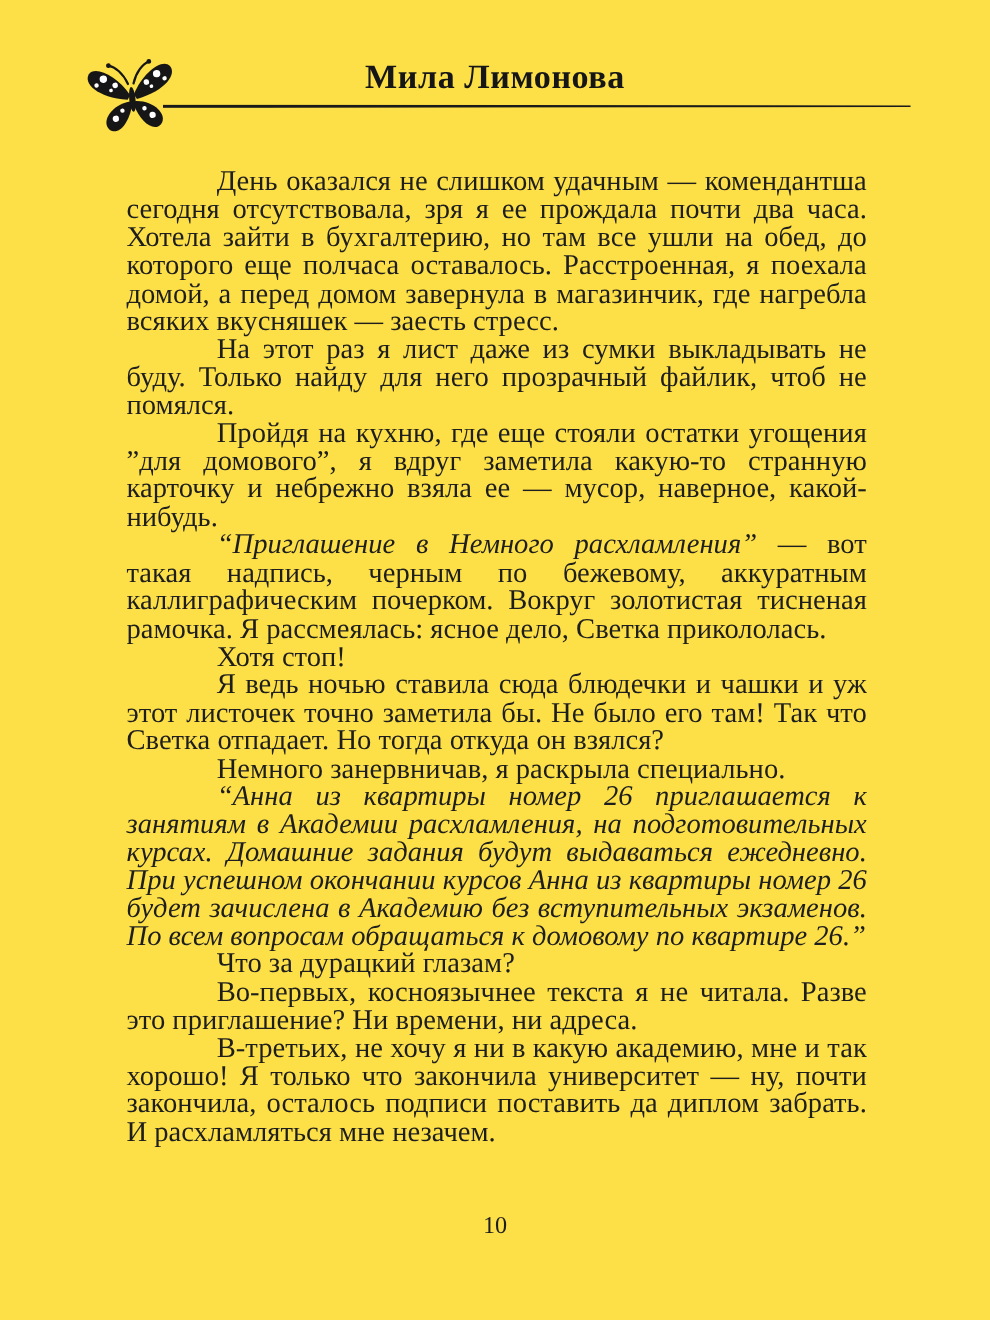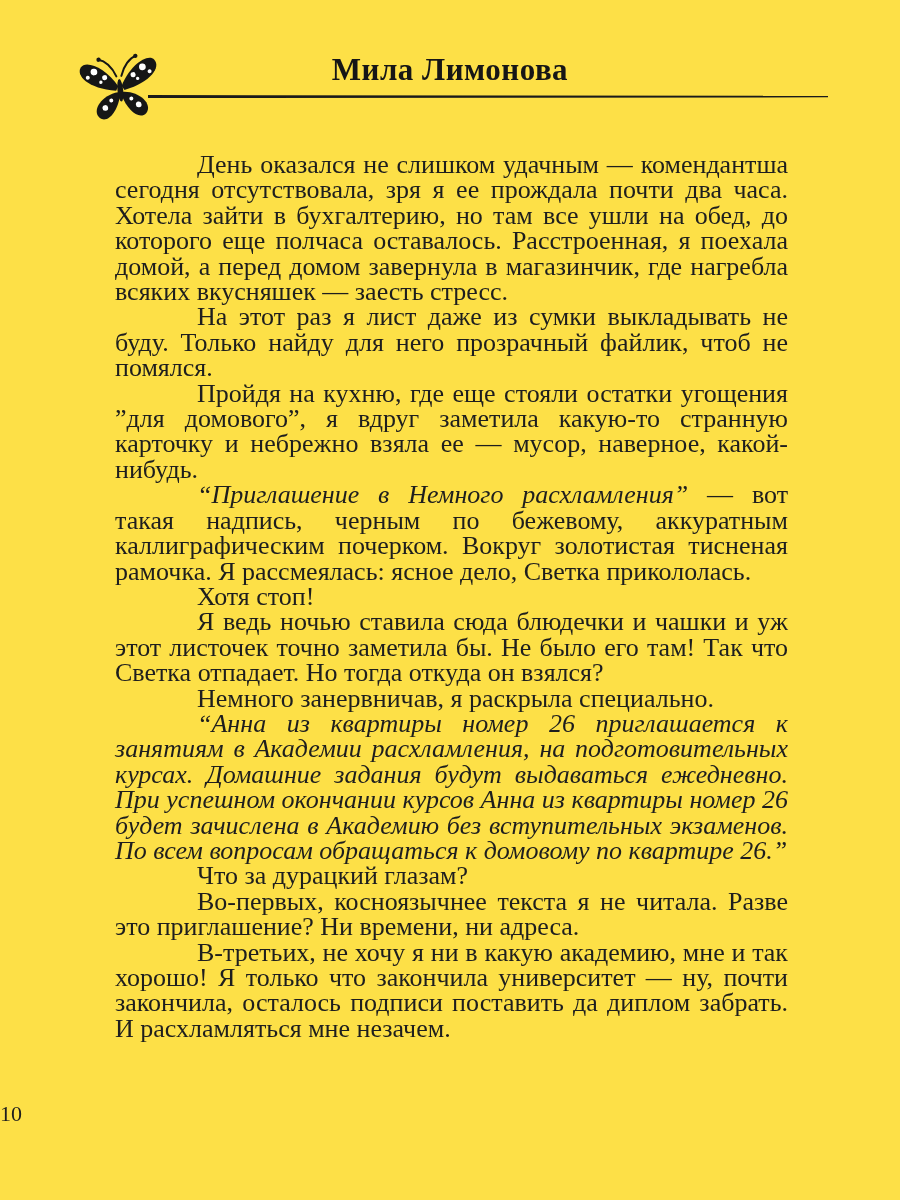--- a/index.html
+++ b/index.html
@@ -64,21 +64,21 @@
   }
   .it {
     font-style: italic;
   }
   
   .page-number {
     position: absolute;
     top: 1101px;
     left: 0;
     right: 0;
-    text-align: left;
+    text-align: center;
     font-size: 22px;
     color: #1e1e1e;
   }
 </style>
 </head>
 <body>
 
 <div class="page">
 
   <div>

